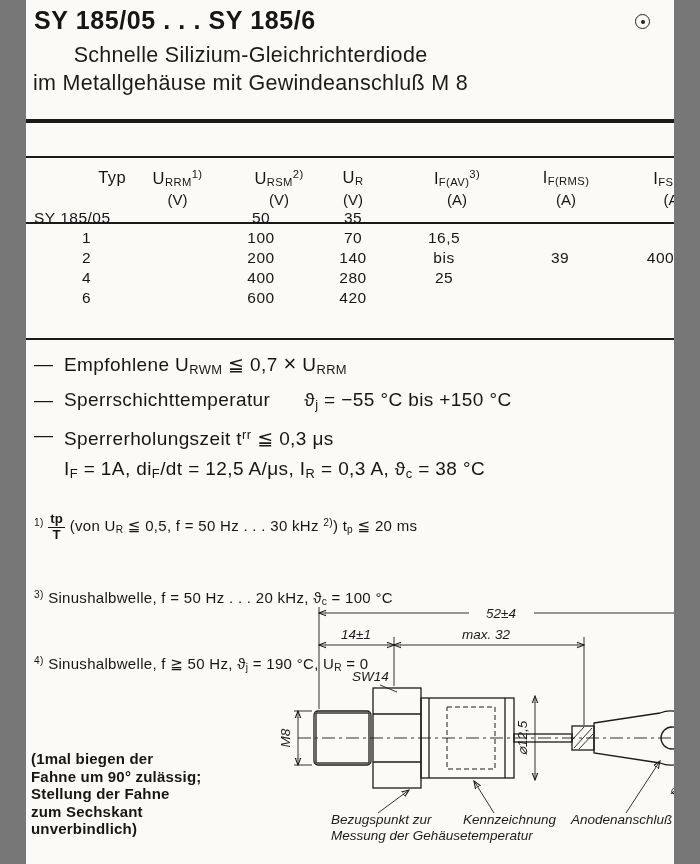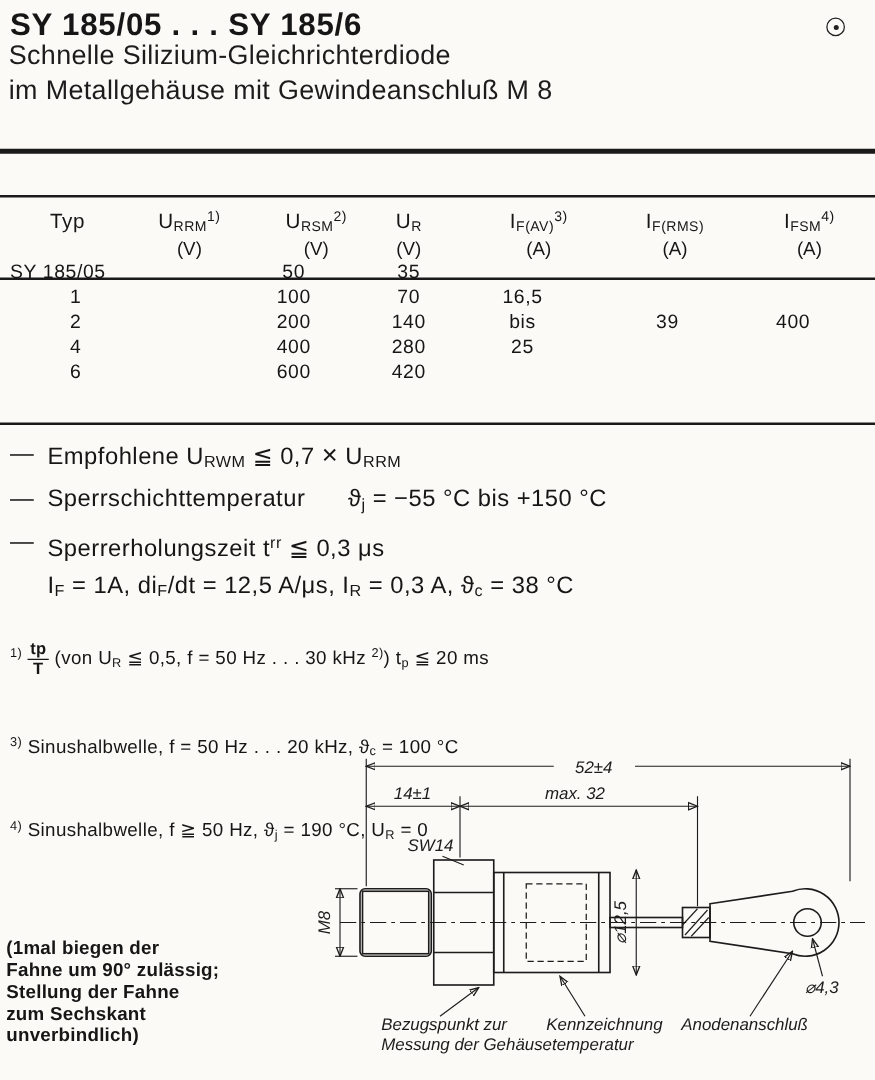--- a/index.html
+++ b/index.html
@@ -1,42 +1,42 @@
 <!DOCTYPE html>
 <html><head>
 <meta charset="utf-8">
 <style>
   * { margin:0; padding:0; box-sizing:border-box; }
   html,body { background:#777; }
   .page {
-    position:relative; width:700px; height:864px; margin:0 auto;
+    position:relative; width:648px; height:864px; margin:0 auto;
     background:#fbfaf6; color:#161616; overflow:hidden;
     font-family:"Liberation Sans", sans-serif;
   }
   sub { font-size:0.68em; vertical-align:-0.22em; }
   sup { font-size:0.68em; vertical-align:0.5em; }
 
   
   .title { position:absolute; left:8px; top:6px; font-size:25px; font-weight:bold; letter-spacing:0.6px; }
-  .subtitle { position:absolute; left:7px; top:30px; font-size:21.5px; line-height:28px; letter-spacing:0.3px; color:#1c1c1c; }
+  .subtitle { position:absolute; left:7px; top:41px; font-size:21.5px; line-height:28px; letter-spacing:0.3px; color:#1c1c1c;text-align:center; }
   .corner-mark { position:absolute; right:24px; top:14px; width:15px; height:15px; border:1.7px solid #222; border-radius:50%; }
   .corner-mark .dot { position:absolute; left:50%; top:50%; width:4px; height:4px; margin:-2px 0 0 -2px; background:#222; border-radius:50%; }
 
   
   .rule { position:absolute; left:0; width:700px; background:#1a1a1a; }
   .rule.r1 { top:119px; height:4px; }
   .rule.r2 { top:156px; height:2px; }
   .rule.r3 { top:222px; height:2px; }
   .rule.r4 { top:338px; height:2px; }
 
   
   .ratings { position:absolute; left:0; top:162px; width:700px; }
   .trow { display:grid; grid-template-columns:100px 103px 100px 74px 108px 110px 105px; }
   .th { font-size:16.5px; padding-top:6px; text-align:center; letter-spacing:0.4px; }
-  .th.typ { text-align:center; padding-left:8px; }
+  .th.typ { text-align:right; padding-left:8px; }
   .tu { font-size:15px; text-align:center; padding-top:3px; }
   .tdata { }
   .td { font-size:15.5px; text-align:center; line-height:20px; letter-spacing:0.5px; }
   .td.typ { text-align:left; padding-left:8px; }
   .td.typ.indent { padding-left:56px; }
   .sh18 { transform:translateX(-18px); }
   .sh13 { transform:translateX(-13px); }
   .sh6  { transform:translateX(-6px);text-align:center; }
 
   

